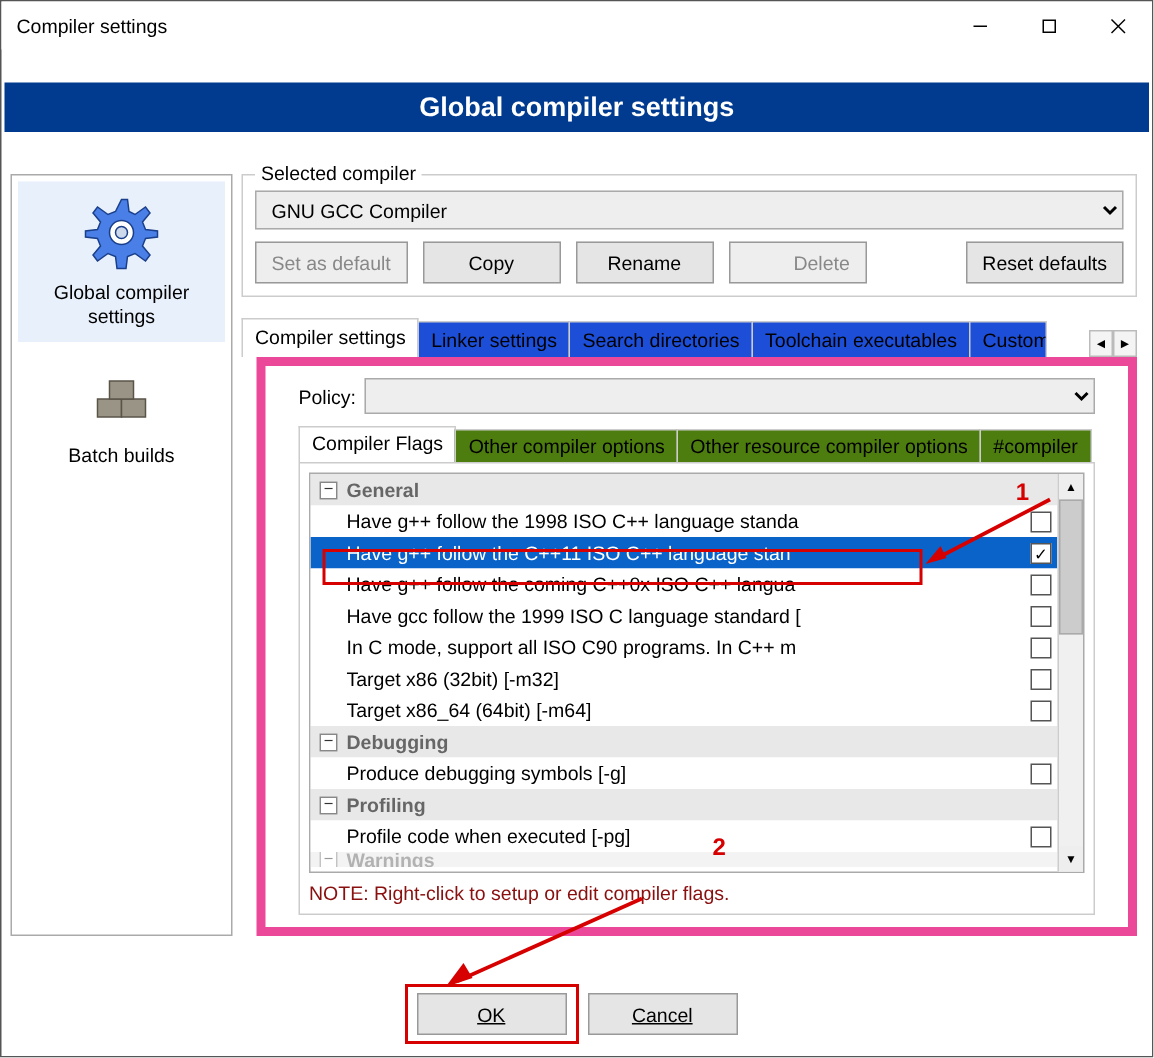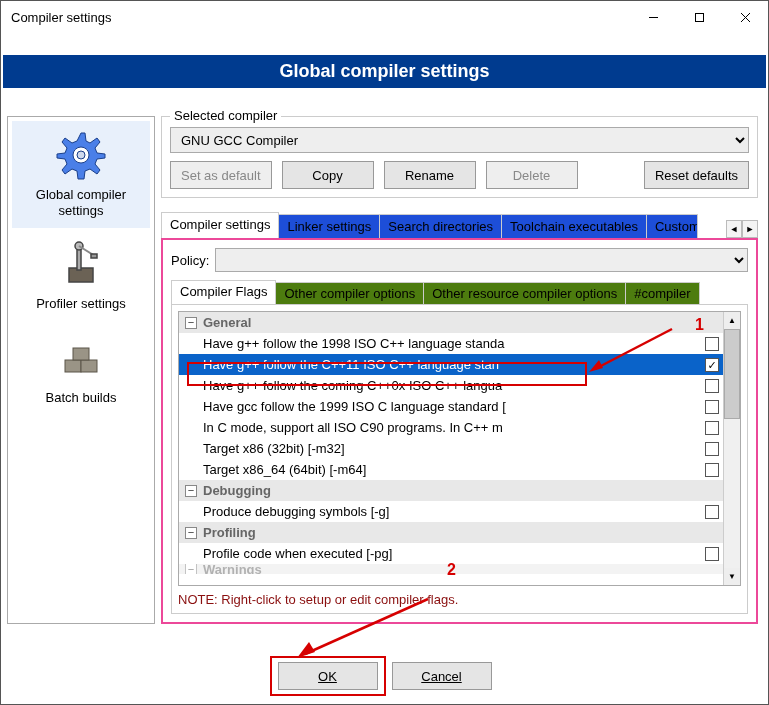--- a/index.html
+++ b/index.html
@@ -16,31 +16,31 @@
 .sidebar-item { display: flex; flex-direction: column; align-items: center; padding: 6px 2px 10px 2px; cursor: pointer; text-align: center; }
 .sidebar-item.selected { background: #e8f0fb; }
 .sidebar-item .icon-box { width: 56px; height: 56px; display: flex; align-items: center; justify-content: center; }
 .sidebar-item .label { margin-top: 4px; line-height: 1.2; }
 .main-col { flex: 1; display: flex; flex-direction: column; }
 .groupbox { border: 1px solid #ccc; padding: 10px 8px 8px 8px; position: relative; }
 .groupbox-title { position: absolute; top: -9px; left: 8px; background: #fff; padding: 0 4px; font-size: 13px; }
 select.compiler-select { width: 100%; height: 26px; background: #eee; border: 1px solid #aaa; padding: 0 6px; }
 .btn-row { display: flex; gap: 10px; margin-top: 8px; }
 .btn { height: 28px; border: 1px solid #999; background: #e5e5e5; padding: 0 10px; cursor: pointer; }
-.btn:disabled, .btn.disabled { color: #888; background: #eee; }
+.btn:disabled, .btn.disabled { color: #888; background: #eee; text-align: right; }
 .btn-row .btn { flex: 0 0 auto; }
 .btn-row .btn.wide { width: 92px; }
 .btn-row .spacer { flex: 1; }
 .outer-tabs { margin-top: 14px; flex: 1; display: flex; flex-direction: column; min-height: 0; }
 .tab-strip { display: flex; align-items: flex-end; height: 26px; position: relative; }
 .tab { padding: 4px 8px; border: 1px solid #ccc; border-bottom: none; background: #1d4ed8; margin-right: -1px; position: relative; cursor: pointer; white-space: nowrap; font-size: 13px; }
 .tab.active { background: #fff; z-index: 2; height: 26px; }
 .tab-nav { display: flex; margin-left: auto; }
 .tab-nav .arrow { width: 16px; height: 18px; border: 1px solid #bbb; display: flex; align-items: center; justify-content: center; font-size: 9px; background: #f4f4f4; cursor: pointer; }
-.tab-content-outer { border: 2px solid #ec4899; flex: 1; padding: 8px 8px; display: flex; flex-direction: column; min-height: 0; }
+.tab-content-outer { border: 6px solid #ec4899; flex: 1; padding: 8px 22px; display: flex; flex-direction: column; min-height: 0; margin-left: 10px; }
 .policy-row { display: flex; align-items: center; gap: 6px; margin-bottom: 8px; }
 .policy-row select { flex: 1; height: 24px; background: #eee; border: 1px solid #aaa; }
 .inner-tabs { flex: 1; display: flex; flex-direction: column; min-height: 0; }
 .inner-tab-strip { display: flex; align-items: flex-end; height: 24px; }
 .inner-tab { padding: 3px 8px; border: 1px solid #ccc; border-bottom: none; background: #4d7c0f; margin-right: -1px; cursor: pointer; white-space: nowrap; font-size: 13px; }
 .inner-tab.active { background: #fff; height: 24px; }
 .inner-content { border: 1px solid #ccc; flex: 1; padding: 6px; display: flex; flex-direction: column; min-height: 0; }
 .flags-wrapper { flex: 1; display: flex; border: 1px solid #aaa; min-height: 0; position: relative; }
 .flags-list { flex: 1; overflow: hidden; display: flex; flex-direction: column; }
 .flags-scrollbar { width: 17px; background: #f0f0f0; border-left: 1px solid #ccc; display: flex; flex-direction: column; align-items: center; }
@@ -102,34 +102,20 @@
                 <circle cx="26" cy="26" r="8" fill="#fff"></circle>
                 <circle cx="26" cy="26" r="4" fill="#cfd9ec"></circle>
               </g>
             </svg>
         </div>
         <div class="label">Global compiler settings</div>
       </div>
       <div class="sidebar-item">
         <div class="icon-box">
           <svg width="52" height="52" viewBox="0 0 52 52">
-              <g stroke="#444" stroke-width="1.5" fill="#888">
-                <rect x="14" y="30" width="24" height="14" fill="#6b6255"></rect>
-                <rect x="22" y="8" width="4" height="24" fill="#aaa"></rect>
-                <circle cx="24" cy="8" r="4" fill="#bbb"></circle>
-                <path d="M24 8 L40 18" stroke="#888" stroke-width="2"></path>
-                <rect x="36" y="16" width="6" height="4" fill="#999"></rect>
-              </g>
-            </svg>
-        </div>
-        <div class="label">Profiler settings</div>
-      </div>
-      <div class="sidebar-item">
-        <div class="icon-box">
-          <svg width="52" height="52" viewBox="0 0 52 52">
               <g fill="#9a9486" stroke="#5a5448" stroke-width="1">
                 <rect x="10" y="28" width="16" height="12"></rect>
                 <rect x="26" y="28" width="16" height="12"></rect>
                 <rect x="18" y="16" width="16" height="12"></rect>
               </g>
             </svg>
         </div>
         <div class="label">Batch builds</div>
       </div>
     </div>

